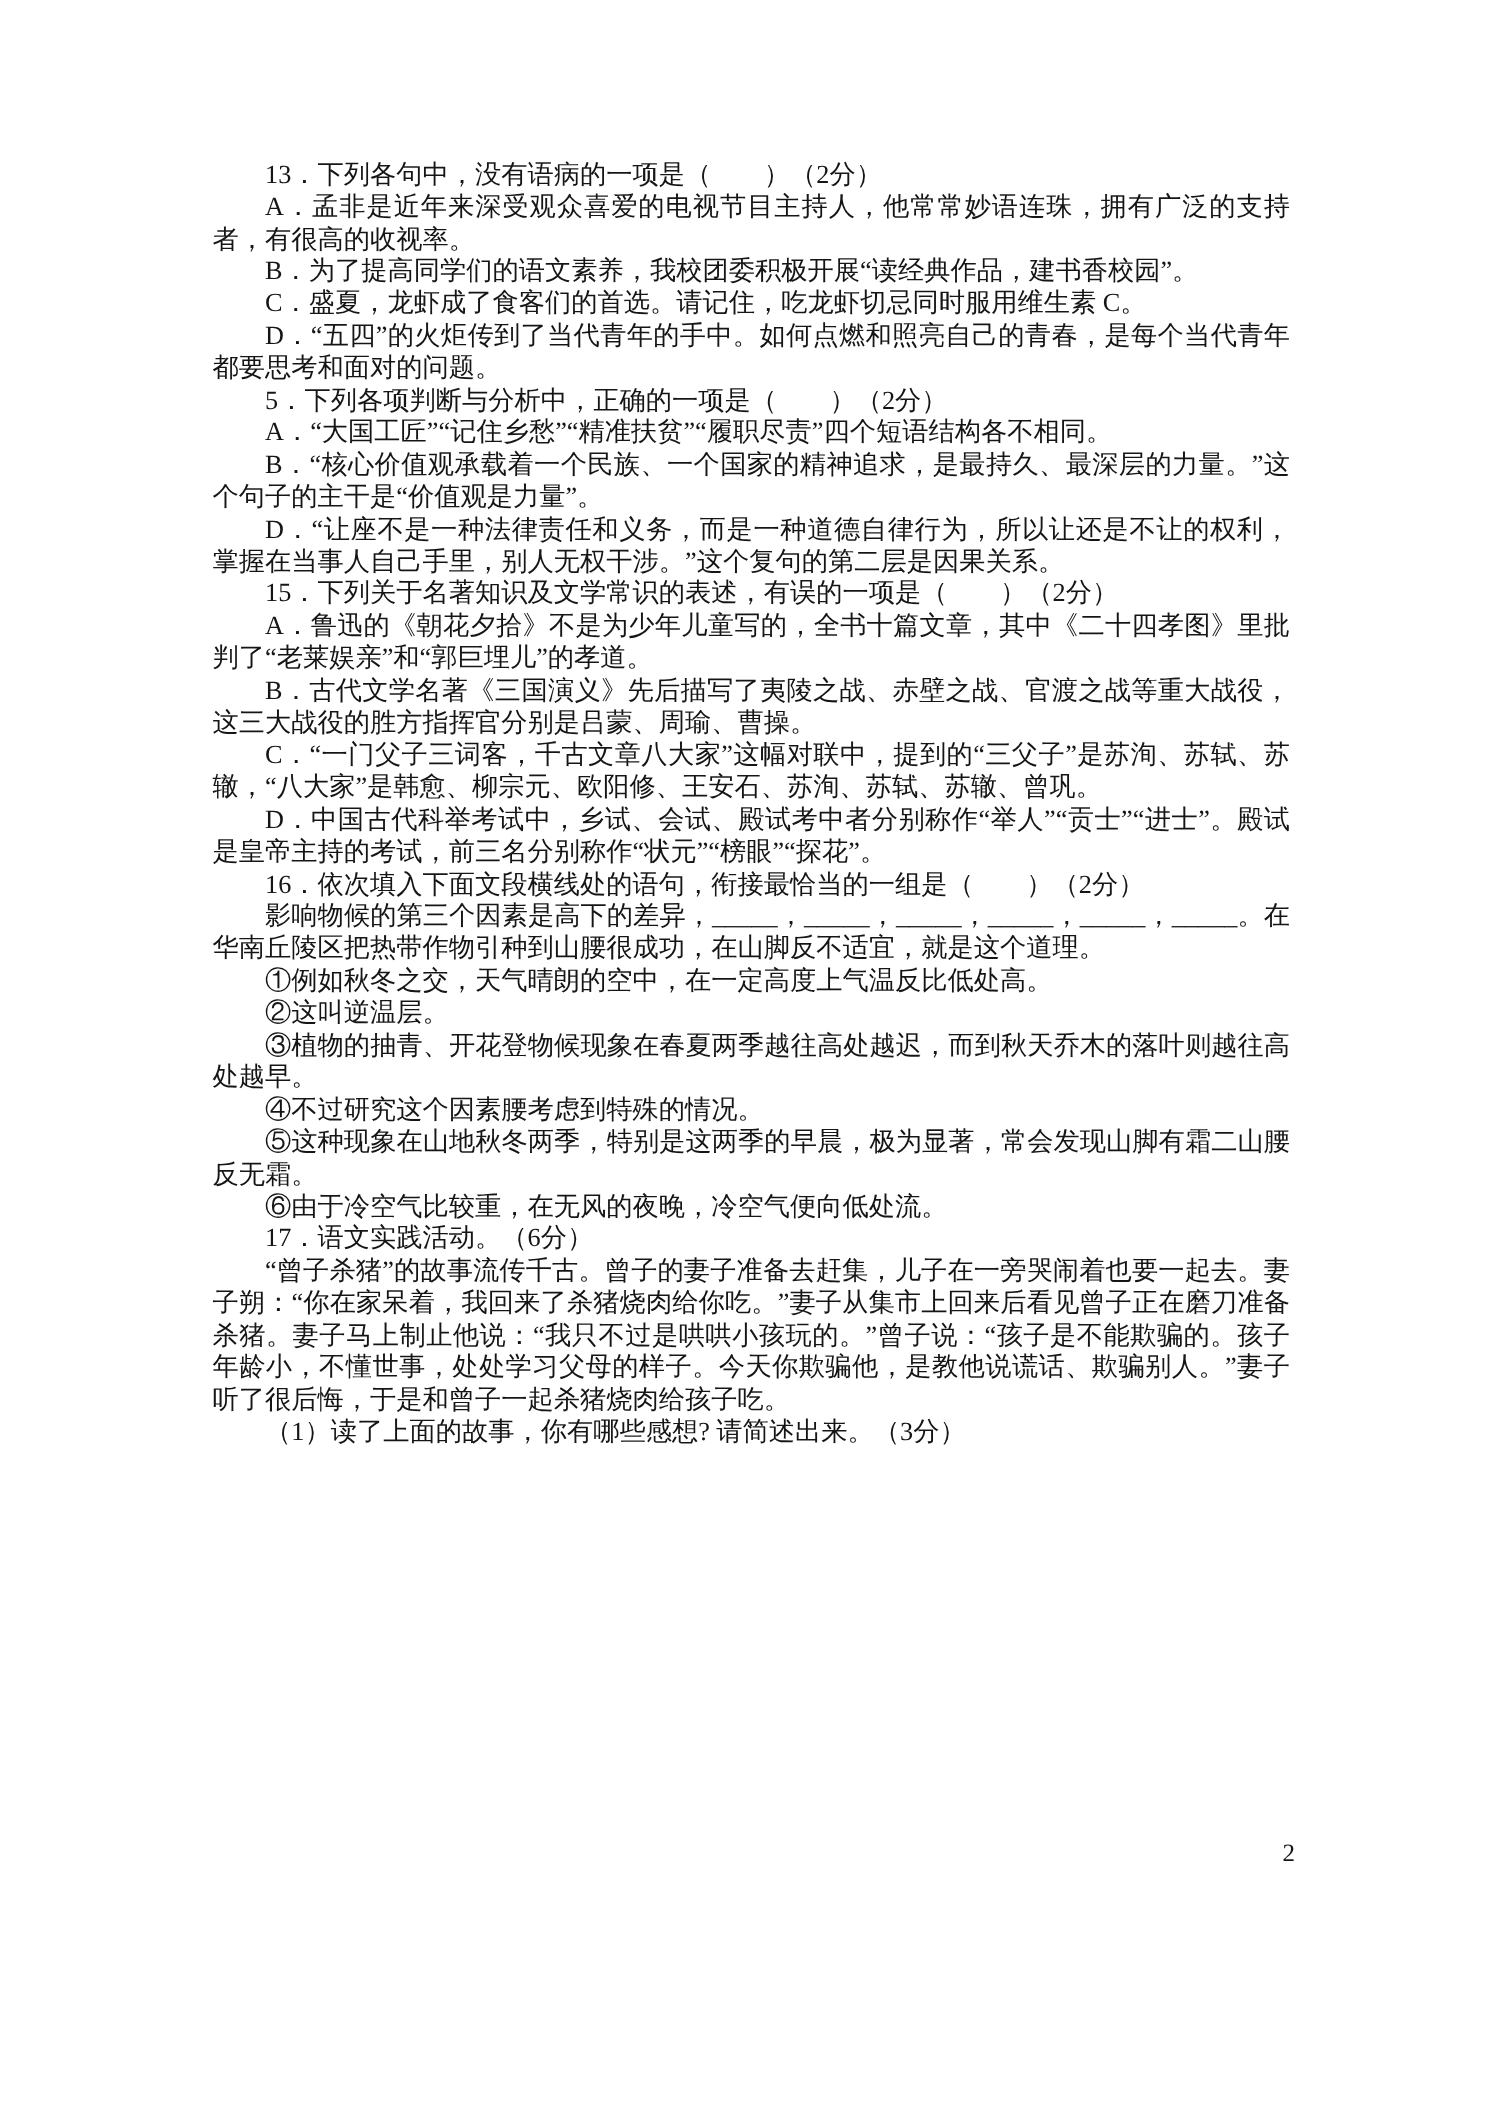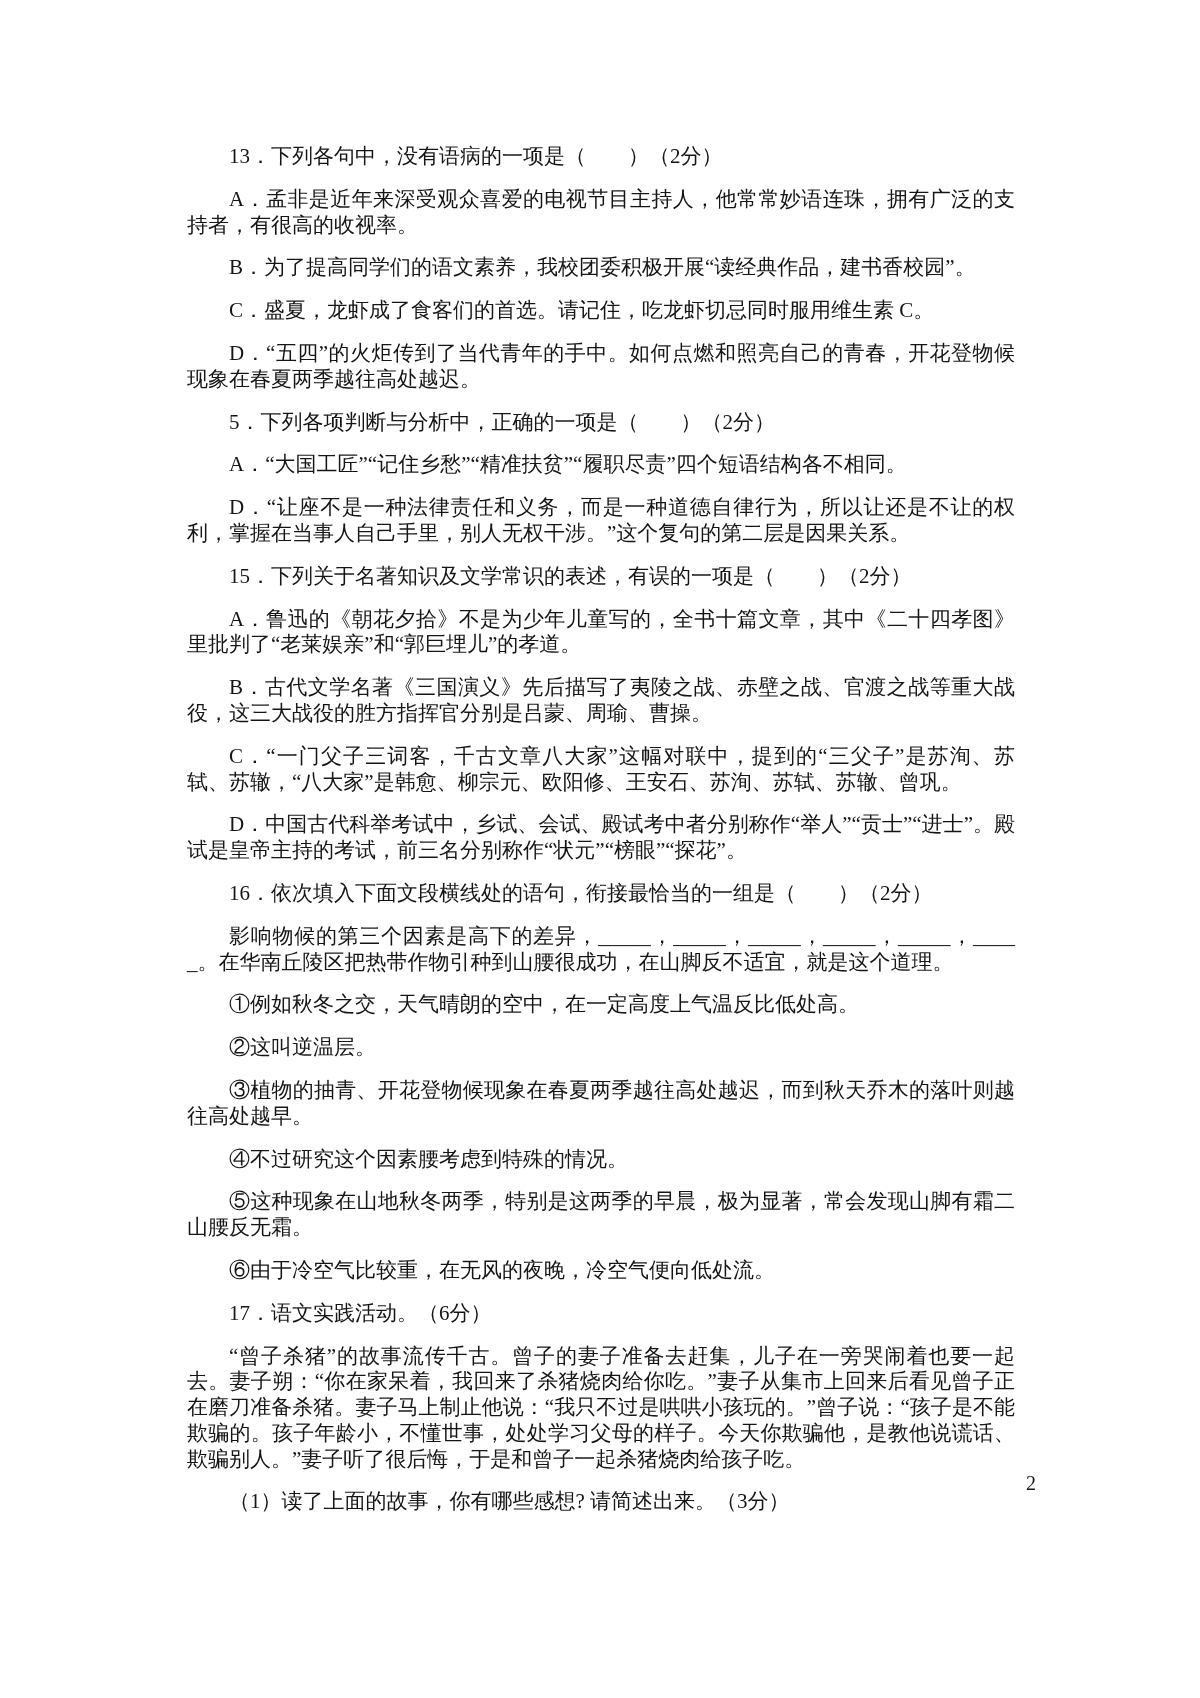--- a/index.html
+++ b/index.html
@@ -23,21 +23,21 @@
   .text-body {
     position: absolute;
     left: 170px;
     top: 127px;
     width: 862px;
     font-size: 21px;
     line-height: 25.8px;
     letter-spacing: 0;
   }
   .para {
-    margin: 17px;
+    margin: 0;
     padding: 0;
     text-indent: 2em;
     text-align: justify;
     text-justify: inter-ideograph;
     word-break: break-all;
   }
   .page-number {
     position: absolute;
     right: 164px;
     top: 1472px;
@@ -47,23 +47,24 @@
 </style>
 </head>
 <body>
 
 <div class="page">
   <div class="text-body" id="doc-body">
       <p class="para">13．下列各句中，没有语病的一项是（　　）（2分）</p>
       <p class="para">A．孟非是近年来深受观众喜爱的电视节目主持人，他常常妙语连珠，拥有广泛的支持者，有很高的收视率。</p>
       <p class="para">B．为了提高同学们的语文素养，我校团委积极开展“读经典作品，建书香校园”。</p>
       <p class="para">C．盛夏，龙虾成了食客们的首选。请记住，吃龙虾切忌同时服用维生素 C。</p>
-      <p class="para">D．“五四”的火炬传到了当代青年的手中。如何点燃和照亮自己的青春，开花登物候现象在春夏两季越往高处越迟。</p>
+      <p class="para">D．“五四”的火炬传到了当代青年的手中。如何点燃和照亮自己的青春，是每个当代青年都要思考和面对的问题。</p>
       <p class="para">5．下列各项判断与分析中，正确的一项是（　　）（2分）</p>
       <p class="para">A．“大国工匠”“记住乡愁”“精准扶贫”“履职尽责”四个短语结构各不相同。</p>
+      <p class="para">B．“核心价值观承载着一个民族、一个国家的精神追求，是最持久、最深层的力量。”这个句子的主干是“价值观是力量”。</p>
       <p class="para">D．“让座不是一种法律责任和义务，而是一种道德自律行为，所以让还是不让的权利，掌握在当事人自己手里，别人无权干涉。”这个复句的第二层是因果关系。</p>
       <p class="para">15．下列关于名著知识及文学常识的表述，有误的一项是（　　）（2分）</p>
       <p class="para">A．鲁迅的《朝花夕拾》不是为少年儿童写的，全书十篇文章，其中《二十四孝图》里批判了“老莱娱亲”和“郭巨埋儿”的孝道。</p>
       <p class="para">B．古代文学名著《三国演义》先后描写了夷陵之战、赤壁之战、官渡之战等重大战役，这三大战役的胜方指挥官分别是吕蒙、周瑜、曹操。</p>
       <p class="para">C．“一门父子三词客，千古文章八大家”这幅对联中，提到的“三父子”是苏洵、苏轼、苏辙，“八大家”是韩愈、柳宗元、欧阳修、王安石、苏洵、苏轼、苏辙、曾巩。</p>
       <p class="para">D．中国古代科举考试中，乡试、会试、殿试考中者分别称作“举人”“贡士”“进士”。殿试是皇帝主持的考试，前三名分别称作“状元”“榜眼”“探花”。</p>
       <p class="para">16．依次填入下面文段横线处的语句，衔接最恰当的一组是（　　）（2分）</p>
       <p class="para">影响物候的第三个因素是高下的差异，_____，_____，_____，_____，_____，_____。在华南丘陵区把热带作物引种到山腰很成功，在山脚反不适宜，就是这个道理。</p>
       <p class="para">①例如秋冬之交，天气晴朗的空中，在一定高度上气温反比低处高。</p>
       <p class="para">②这叫逆温层。</p>

